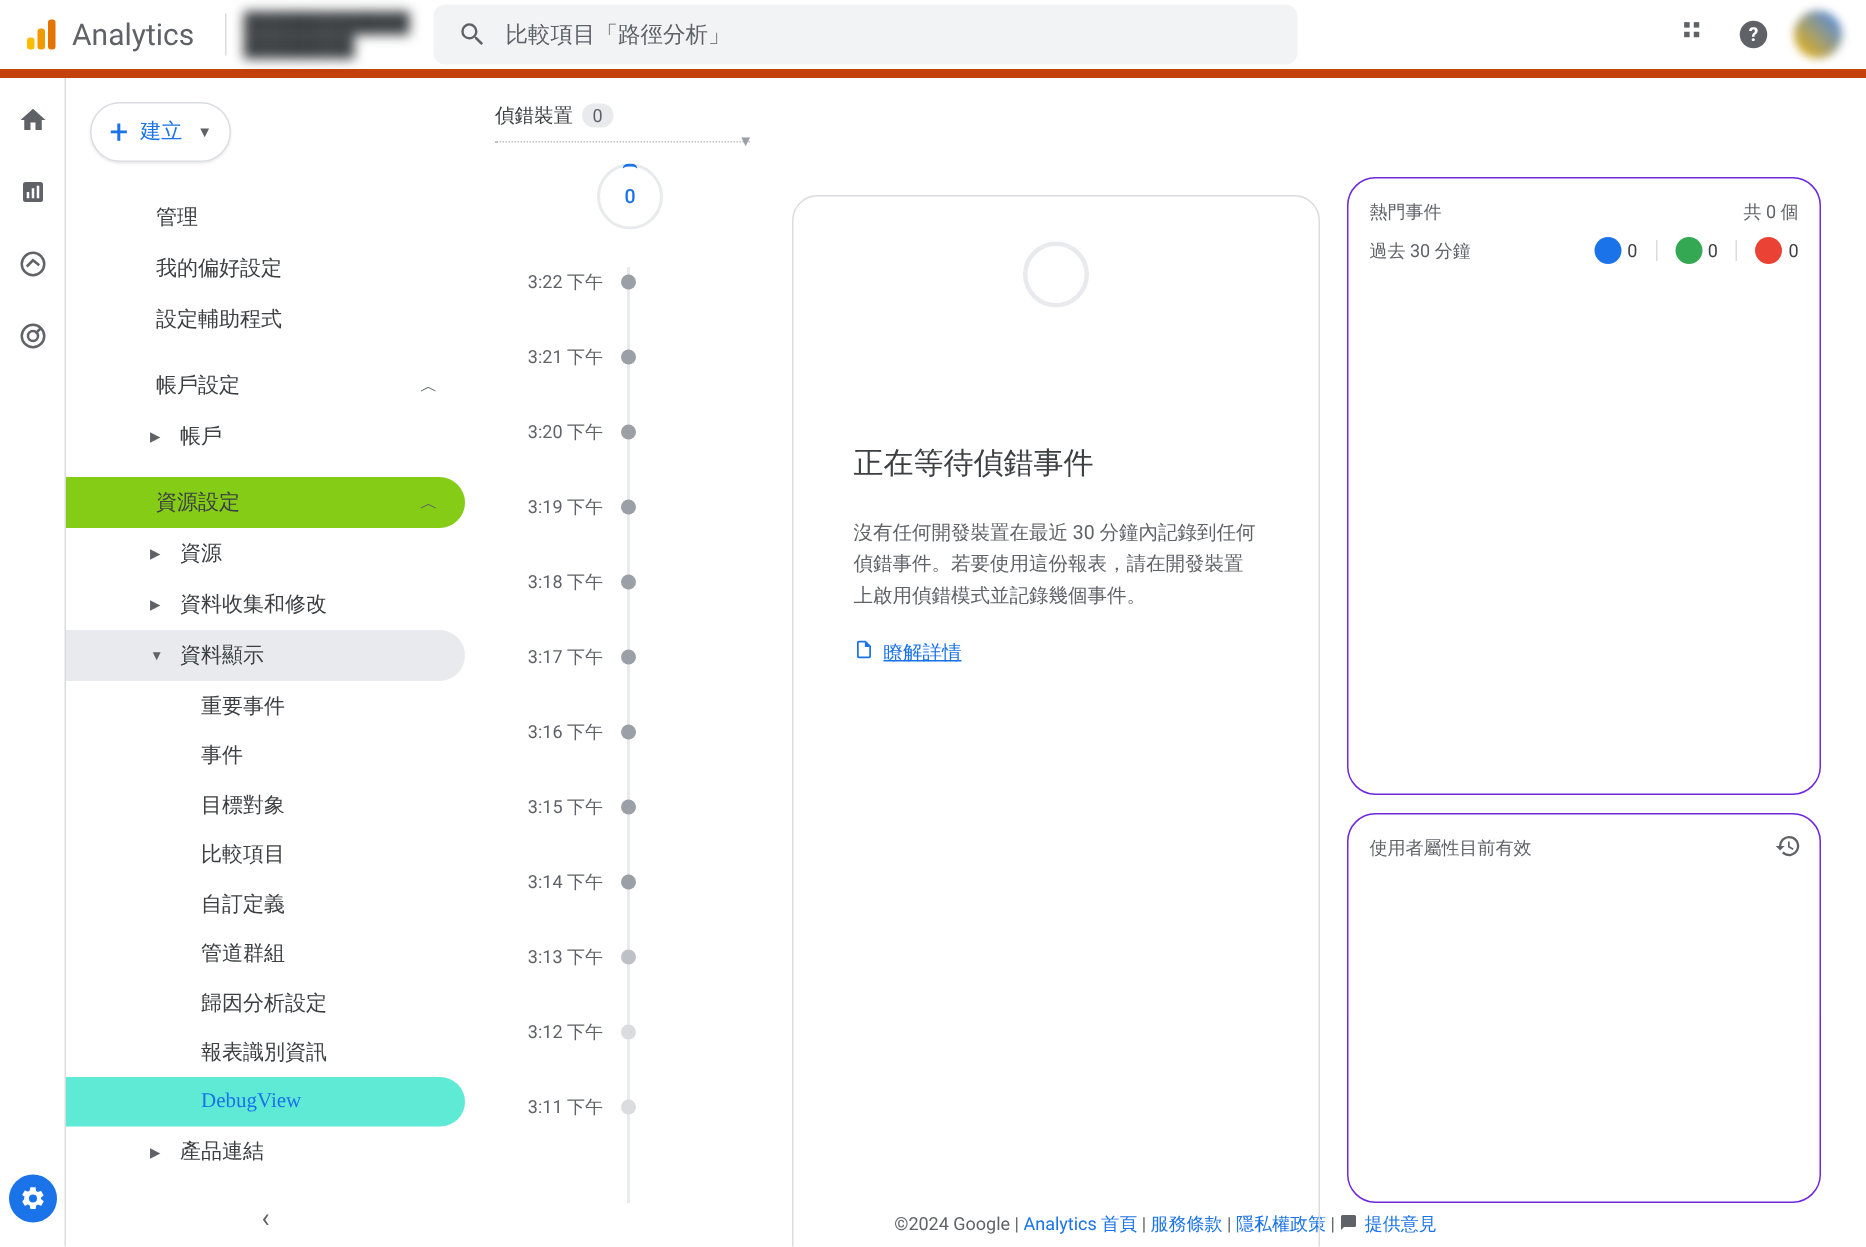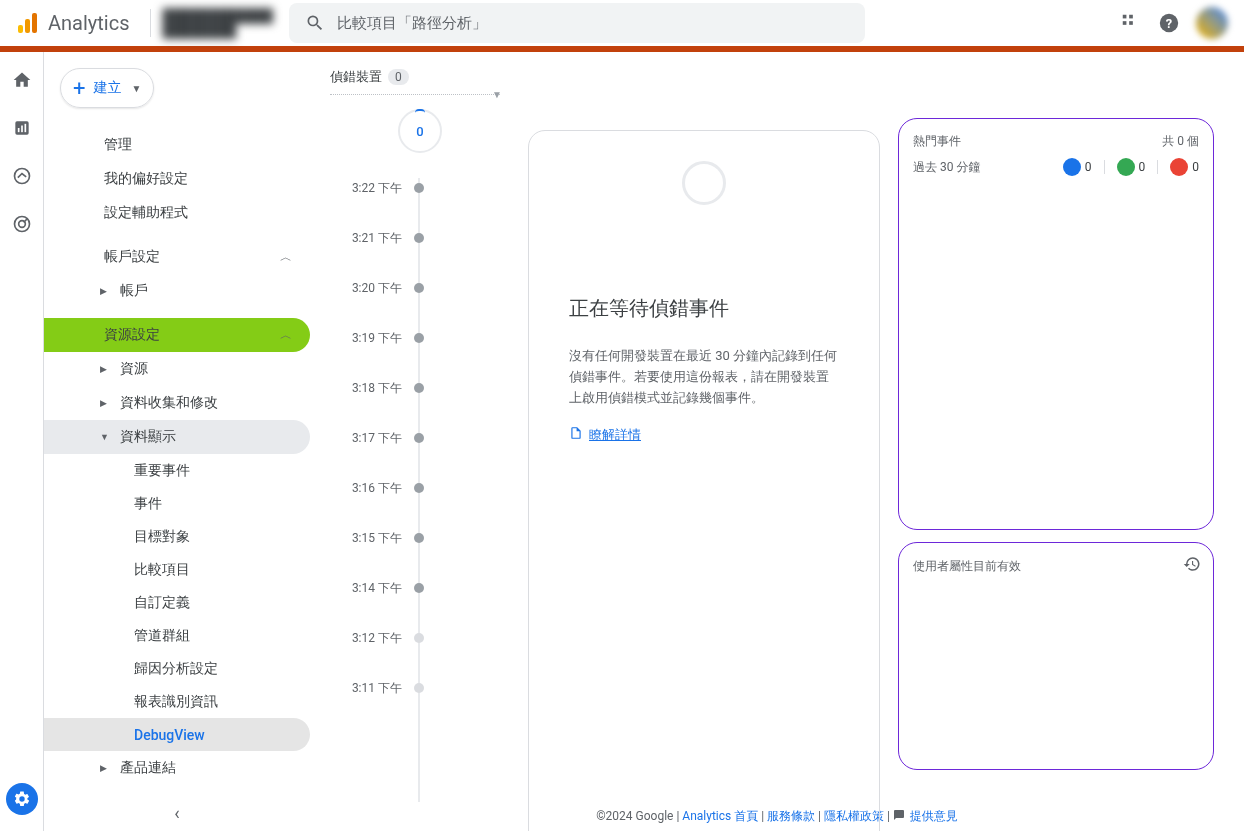--- a/index.html
+++ b/index.html
@@ -38,21 +38,21 @@
 .nav { margin-top: 20px; }
 .nav-item { display: flex; align-items: center; height: 34px; padding-left: 60px; font-size: 14px; color: #3c4043; cursor: pointer; border-radius: 0 17px 17px 0; position: relative; }
 .nav-item.top { padding-left: 60px; }
 .nav-section { display: flex; align-items: center; height: 34px; padding-left: 60px; font-size: 14px; color: #3c4043; cursor: pointer; position: relative; }
 .nav-section.selected { background: #84cc16; border-radius: 0 17px 17px 0; }
 .chevron { position: absolute; right: 18px; color: #5f6368; font-size: 12px; }
 .nav-sub2 { padding-left: 90px; font-size: 14px; height: 33px; display: flex; align-items: center; cursor: pointer; color: #3c4043; border-radius: 0 17px 17px 0; }
 .nav-group-head { display: flex; align-items: center; height: 34px; padding-left: 76px; font-size: 14px; cursor: pointer; position: relative; border-radius: 0 17px 17px 0; }
 .nav-group-head .tri2 { position: absolute; left: 56px; font-size: 9px; color: #5f6368; }
 .nav-group-head.sel { background: #e8eaed; }
-.nav-sub2.active { background: #e5e5e5; color: #1a73e8; font-weight: 500; }
+.nav-sub2.active { background: #5eead4; color: #1a73e8; font-weight: 500; font-family: Liberation Serif, serif; }
 .collapse-arrow { position: absolute; bottom: 8px; left: 50%; transform: translateX(-50%); color: #5f6368; cursor: pointer; font-size: 18px; }
 
 
 .main { flex: 1; padding: 16px 20px 0 20px; display: flex; flex-direction: column; }
 .topbar { display: flex; align-items: center; font-size: 13px; color: #3c4043; margin-bottom: 4px; }
 .badge { background: #e8eaed; border-radius: 10px; padding: 1px 7px; margin-left: 6px; font-size: 12px; color: #5f6368; }
 .content-row { display: flex; gap: 18px; flex: 1; min-height: 0; }
 
 
 .timeline-col { width: 180px; position: relative; padding-top: 4px; }
@@ -72,21 +72,21 @@
 .spinner { width: 44px; height: 44px; border: 3px solid #e8eaed; border-radius: 50%; margin: 0 auto 90px auto; }
 .waiting-title { font-size: 20px; color: #3c4043; margin-bottom: 24px; }
 .waiting-desc { font-size: 13px; color: #5f6368; line-height: 1.6; margin-bottom: 18px; }
 .learn-link { display: flex; color: #1a73e8; font-size: 13px; text-decoration: underline; gap: 6px; }
 .learn-link .doc-icon { width: 14px; height: 14px; }
 
 
 .right-col { display: flex; flex-direction: column; gap: 12px; width: 316px; margin-top: 28px; }
 .panel { border: 1px solid #6d28d9; border-radius: 19px; padding: 14px; }
 .panel.top-ev { height: 412px; }
-.panel.up-act { height: 228px; position: relative; }
+.panel.up-act { height: 260px; position: relative; }
 .panel-head { display: flex; justify-content: space-between; font-size: 12px; color: #5f6368; }
 .panel-sub { font-size: 12px; color: #5f6368; margin-top: 8px; display: flex; align-items: center; justify-content: space-between; }
 .tag-row { display: flex; gap: 12px; align-items: center; }
 .tag { display: flex; align-items: center; gap: 4px; font-size: 12px; color: #3c4043; }
 .tag-circle { width: 18px; height: 18px; border-radius: 50%; display: inline-block; }
 .c-blue { background: #1a73e8; }
 .c-green { background: #34a853; }
 .c-red { background: #ea4335; }
 .panel-sep { width: 1px; height: 14px; background: #dadce0; }
 .history-icon { color: #5f6368; position: absolute; right: 12px; top: 12px; }
@@ -267,20 +267,24 @@
               <div class="tl-time">3:16 下午</div>
               <div class="tl-dot"></div>
             </div>
             <div class="tl-row">
               <div class="tl-time">3:15 下午</div>
               <div class="tl-dot"></div>
             </div>
             <div class="tl-row">
               <div class="tl-time">3:14 下午</div>
               <div class="tl-dot"></div>
+            </div>
+            <div class="tl-row">
+              <div class="tl-time">3:13 下午</div>
+              <div class="tl-dot light"></div>
             </div>
             <div class="tl-row">
               <div class="tl-time">3:12 下午</div>
               <div class="tl-dot lighter"></div>
             </div>
             <div class="tl-row">
               <div class="tl-time">3:11 下午</div>
               <div class="tl-dot lighter"></div>
             </div>
           </div>

